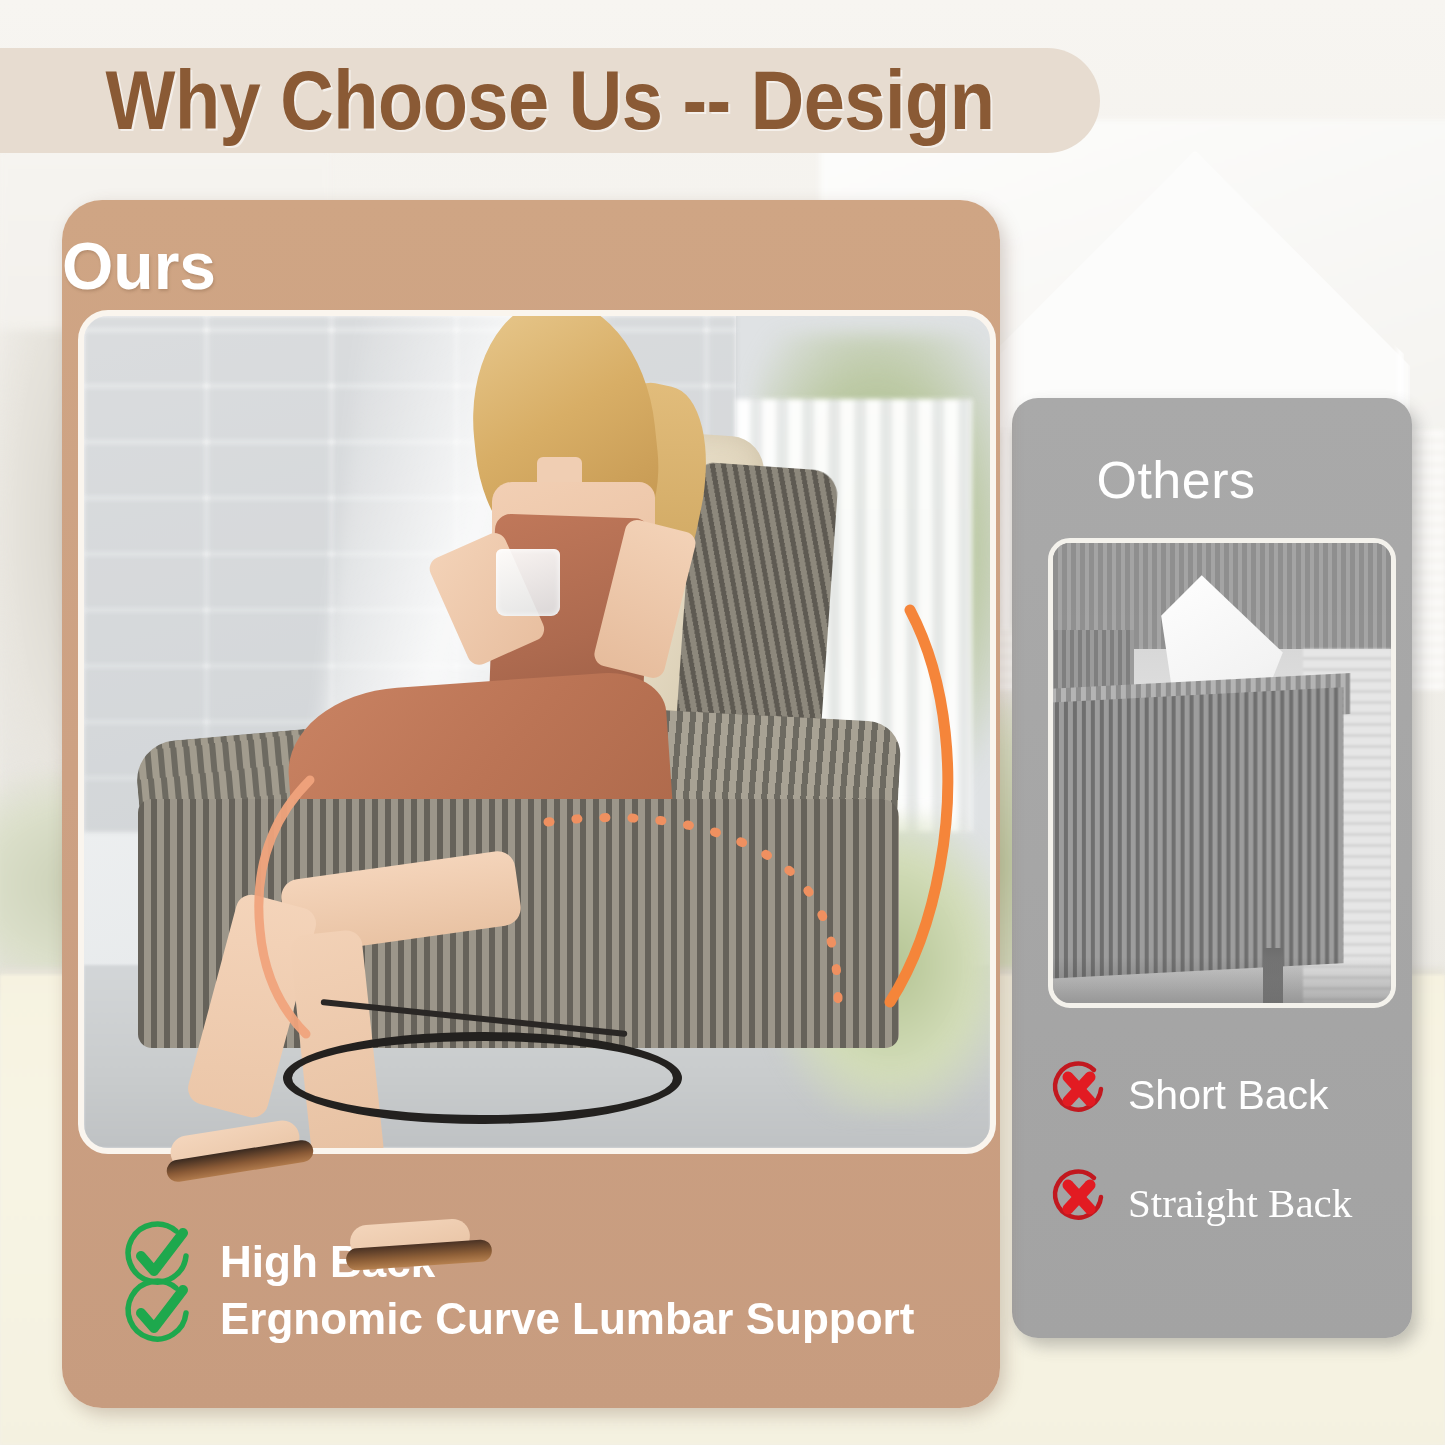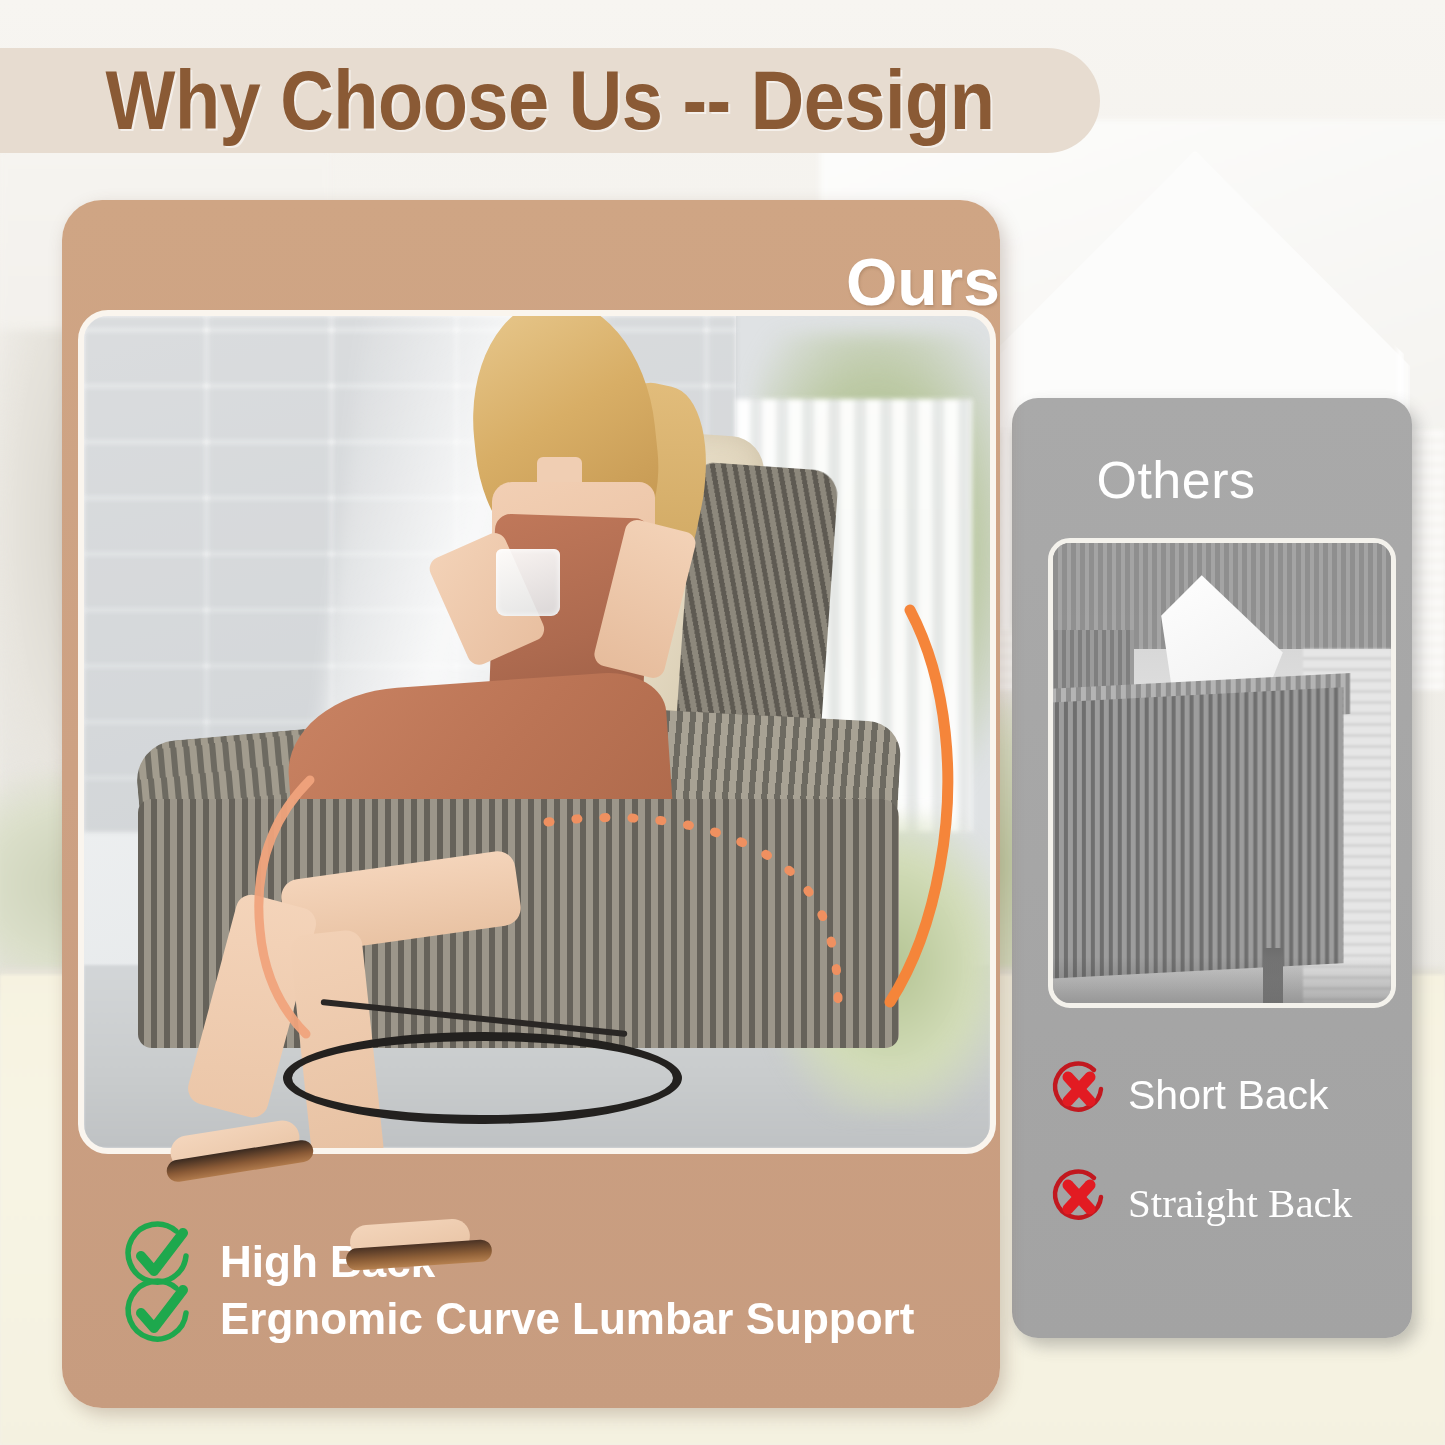--- a/index.html
+++ b/index.html
@@ -166,24 +166,23 @@
 
   
   #ours-panel{
     position:absolute;left:62px;top:200px;width:938px;height:1208px;
     background:linear-gradient(180deg,#cfa584 0%,#cda183 48%,#c79c7f 100%);
     border-radius:40px;
     box-shadow:5px 7px 18px rgba(110,80,60,.28);
     z-index:5;
   }
   #ours-title{
-    position:absolute;left:0;top:28px;width:938px;text-align:right;
+    position:absolute;left:0;top:28px;width:938px;text-align:left;
     font-size:66px;font-weight:bold;color:#ffffff;
     text-shadow:1px 2px 3px rgba(120,85,60,.30);
-    margin-top:16px;
   }
   #ours-photo{
     position:absolute;left:16px;top:110px;width:906px;height:832px;
     border-radius:30px;border:6px solid #faf5ee;
     background:#dfe2e4;overflow:visible;
   }
   #ours-photo-clip{
     position:absolute;inset:0;border-radius:24px;overflow:hidden;
   }
   

